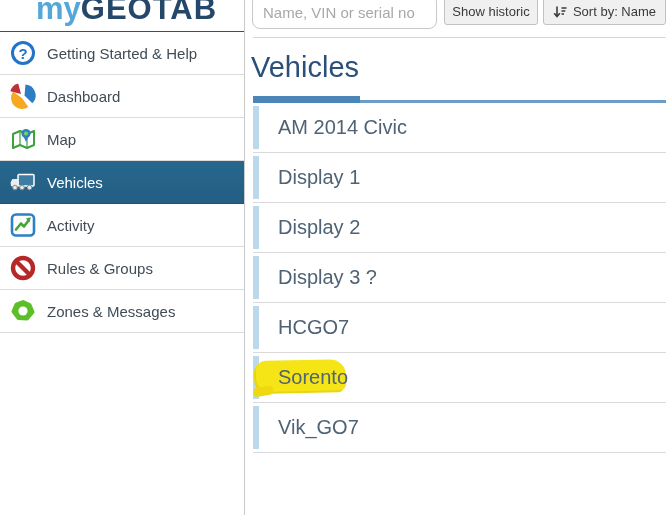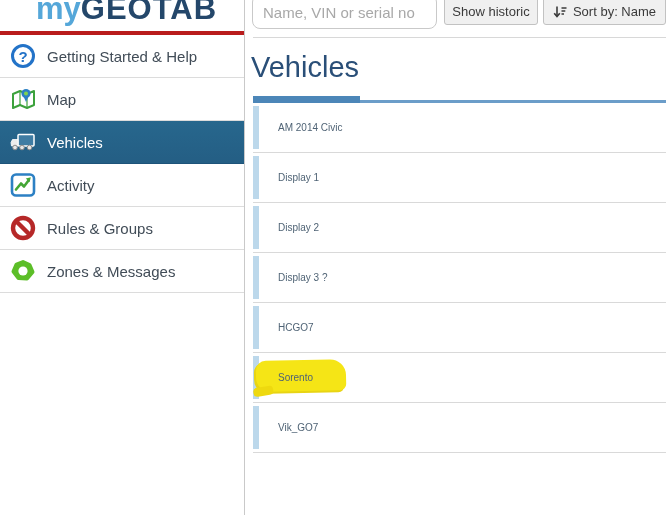--- a/index.html
+++ b/index.html
@@ -2,21 +2,21 @@
 <html><head>
 <meta charset="utf-8">
 <style>
   html,body{margin:0;padding:0;background:#fff;}
   #page{position:relative;width:666px;height:515px;background:#fff;overflow:hidden;
         font-family:"Liberation Sans",sans-serif;-webkit-font-smoothing:antialiased;}
 
   
   .sidebar{position:absolute;left:0;top:0;width:244px;height:515px;background:#fff;
            border-right:1px solid #c9c9c9;}
-  .logo-row{position:relative;height:31px;border-bottom:4px solid #b91c1c;overflow:hidden;padding-left:20px;}
+  .logo-row{position:relative;height:31px;border-bottom:1px solid #b91c1c;overflow:hidden;padding-left:20px;}
   .logo{position:absolute;left:36px;top:-9px;font-size:31px;font-weight:bold;white-space:nowrap;}
   .logo .my{color:#55a7d9;letter-spacing:0px;}
   .logo .geotab{color:#24476a;letter-spacing:1px;}
   .nav-item{height:42px;border-bottom:1px solid #dcdcdc;display:flex;align-items:center;
             padding-left:9px;gap:10px;font-size:15px;color:#414c57;cursor:pointer;background:#fff;}
   .nav-item.selected{background:linear-gradient(#27678d,#245e84);color:#fff;border-bottom-color:#1d5379;}
   .nav-item svg{width:28px;height:28px;flex:none;}
   .nav-label{white-space:nowrap;}
 
   
@@ -32,21 +32,21 @@
   .btn-sort{left:543px;width:123px;}
   .topbar-divider{position:absolute;left:253px;right:0;top:37px;border-top:1px solid #d8d8d8;}
 
   
   .page-title{position:absolute;left:251px;top:51px;font-size:29px;color:#2a4f78;}
   .tab-line{position:absolute;left:253px;right:0;top:100px;height:3px;background:#6b9dc9;}
   .tab-active{position:absolute;left:253px;width:107px;top:96px;height:7px;background:#4c86b8;}
 
   .list{position:absolute;left:253px;right:0;top:103px;}
   .vrow{position:relative;height:49px;border-bottom:1px solid #d9d9d9;display:flex;
-        align-items:center;padding-left:25px;font-size:10px;color:#4f6375;cursor:pointer;background:#fff;}
+        align-items:center;padding-left:25px;font-size:20px;color:#4f6375;cursor:pointer;background:#fff;}
   .vrow::before{content:"";position:absolute;left:0;top:3px;bottom:3px;width:6px;background:#bcd8eb;}
   .vrow .row-label{position:relative;z-index:1;}
   .highlight{position:absolute;left:3px;top:7px;width:90px;height:31px;background:#f5e516;
              border-radius:10px 16px 6px 14px;transform:rotate(-1.2deg);
              box-shadow:-2px 2px 0 #e8d414;}
   .highlight::after{content:"";position:absolute;left:-3px;bottom:-4px;width:20px;height:9px;
              background:#eed90f;border-radius:4px;transform:rotate(-8deg);}
 </style>
 </head>
 <body>
@@ -61,20 +61,28 @@
     <div class="nav">
 
       <div class="nav-item">
         <svg viewBox="0 0 28 28">
           <circle cx="14" cy="14" r="10.5" fill="#fff" stroke="#2373c8" stroke-width="3"></circle>
           <text x="14" y="19.5" text-anchor="middle" font-size="15" font-weight="bold" fill="#2373c8" font-family="Liberation Sans, sans-serif">?</text>
         </svg>
         <span class="nav-label">Getting Started &amp; Help</span>
       </div>
 
+      <div class="nav-item">
+        <svg viewBox="0 0 28 28">
+          <path d="M13 16 L19.3 25 A11 11 0 0 1 4 9.7 Z" fill="#f6a821"></path>
+          <path d="M15.5 13.5 L16.5 2.5 A11 11 0 0 1 23.3 21.3 Z" fill="#2e7cc3"></path>
+          <path d="M12 12 L1.4 9.2 A11 11 0 0 1 9.2 1.4 Z" fill="#bf3036"></path>
+        </svg>
+        <span class="nav-label">Dashboard</span>
+      </div>
 
       <div class="nav-item">
         <svg viewBox="0 0 28 28">
           <path d="M4 9 L11 6 L18 9 L25 6 V20 L18 23 L11 20 L4 23 Z" fill="#fff" stroke="#3ca23c" stroke-width="2" stroke-linejoin="round"></path>
           <path d="M11 6 V20 M18 9 V23" stroke="#3ca23c" stroke-width="1.2" fill="none"></path>
           <path d="M17 17 L13.6 9.5 H20.4 Z" fill="#2c80c4"></path>
           <circle cx="17" cy="8.5" r="4.6" fill="#2c80c4"></circle>
           <circle cx="17" cy="8.5" r="2" fill="#7fd34e"></circle>
         </svg>
         <span class="nav-label">Map</span>

